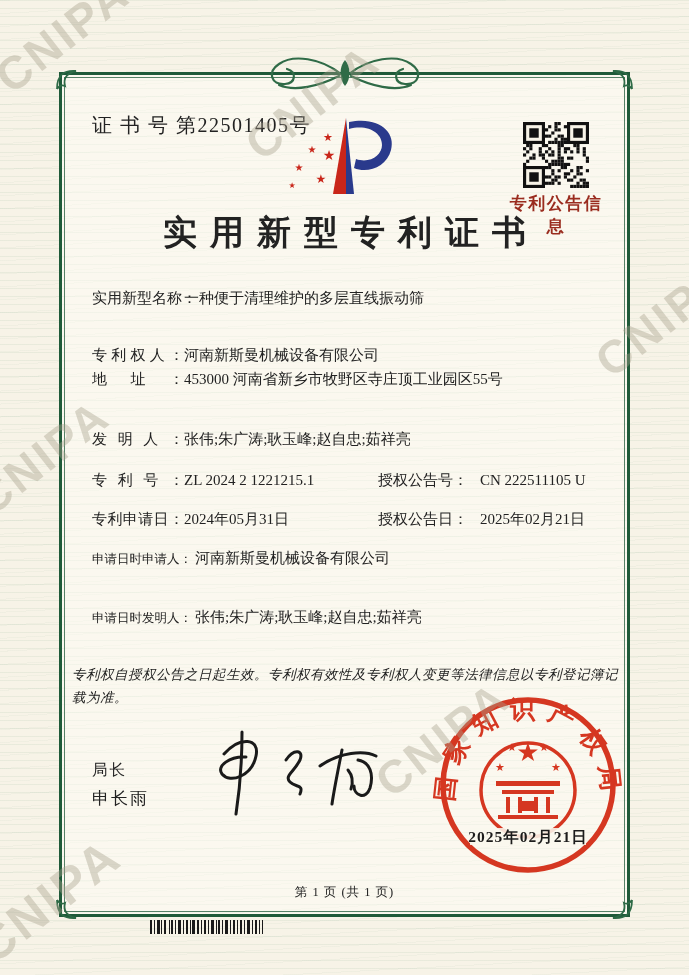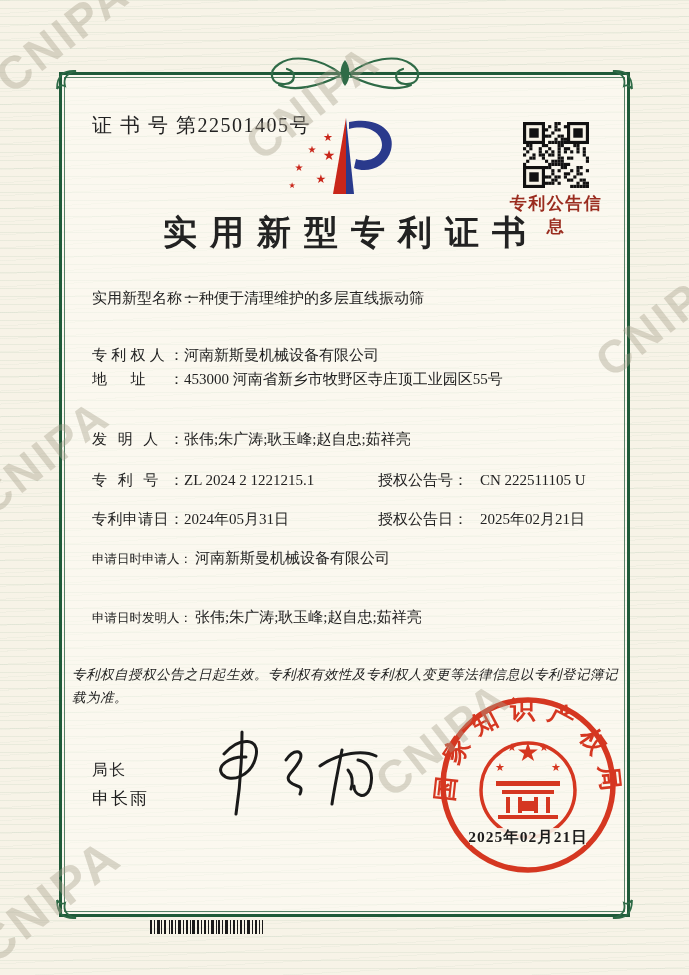--- a/index.html
+++ b/index.html
@@ -319,20 +319,21 @@
         <rect x="102" y="108" width="4" height="16"></rect>
         <rect x="114" y="108" width="4" height="16"></rect>
         <rect x="90" y="112" width="12" height="10"></rect>
         <rect x="66" y="126" width="60" height="4"></rect>
       </g>
     </g>
     <rect x="38" y="139" width="116" height="17" fill="#fbf8ee" opacity="0.88"></rect>
     <text x="96" y="153" font-size="15.5" font-weight="700" fill="#111" text-anchor="middle" letter-spacing="1" font-family="'Liberation Serif',serif">2025年02月21日</text>
   </svg>
 
+  <div class="footer">第 1 页 (共 1 页)</div>
 
   <svg class="barcode" width="113" height="14" viewBox="0 0 113 14">
     <g fill="#1a1a1a">
       <rect x="0" width="2" height="14"></rect>
         <rect x="4" width="1" height="14"></rect>
         <rect x="7" width="3" height="14"></rect>
         <rect x="11" width="1" height="14"></rect>
       <rect x="14" width="2" height="14"></rect>
         <rect x="19" width="1" height="14"></rect>
         <rect x="21" width="2" height="14"></rect>

